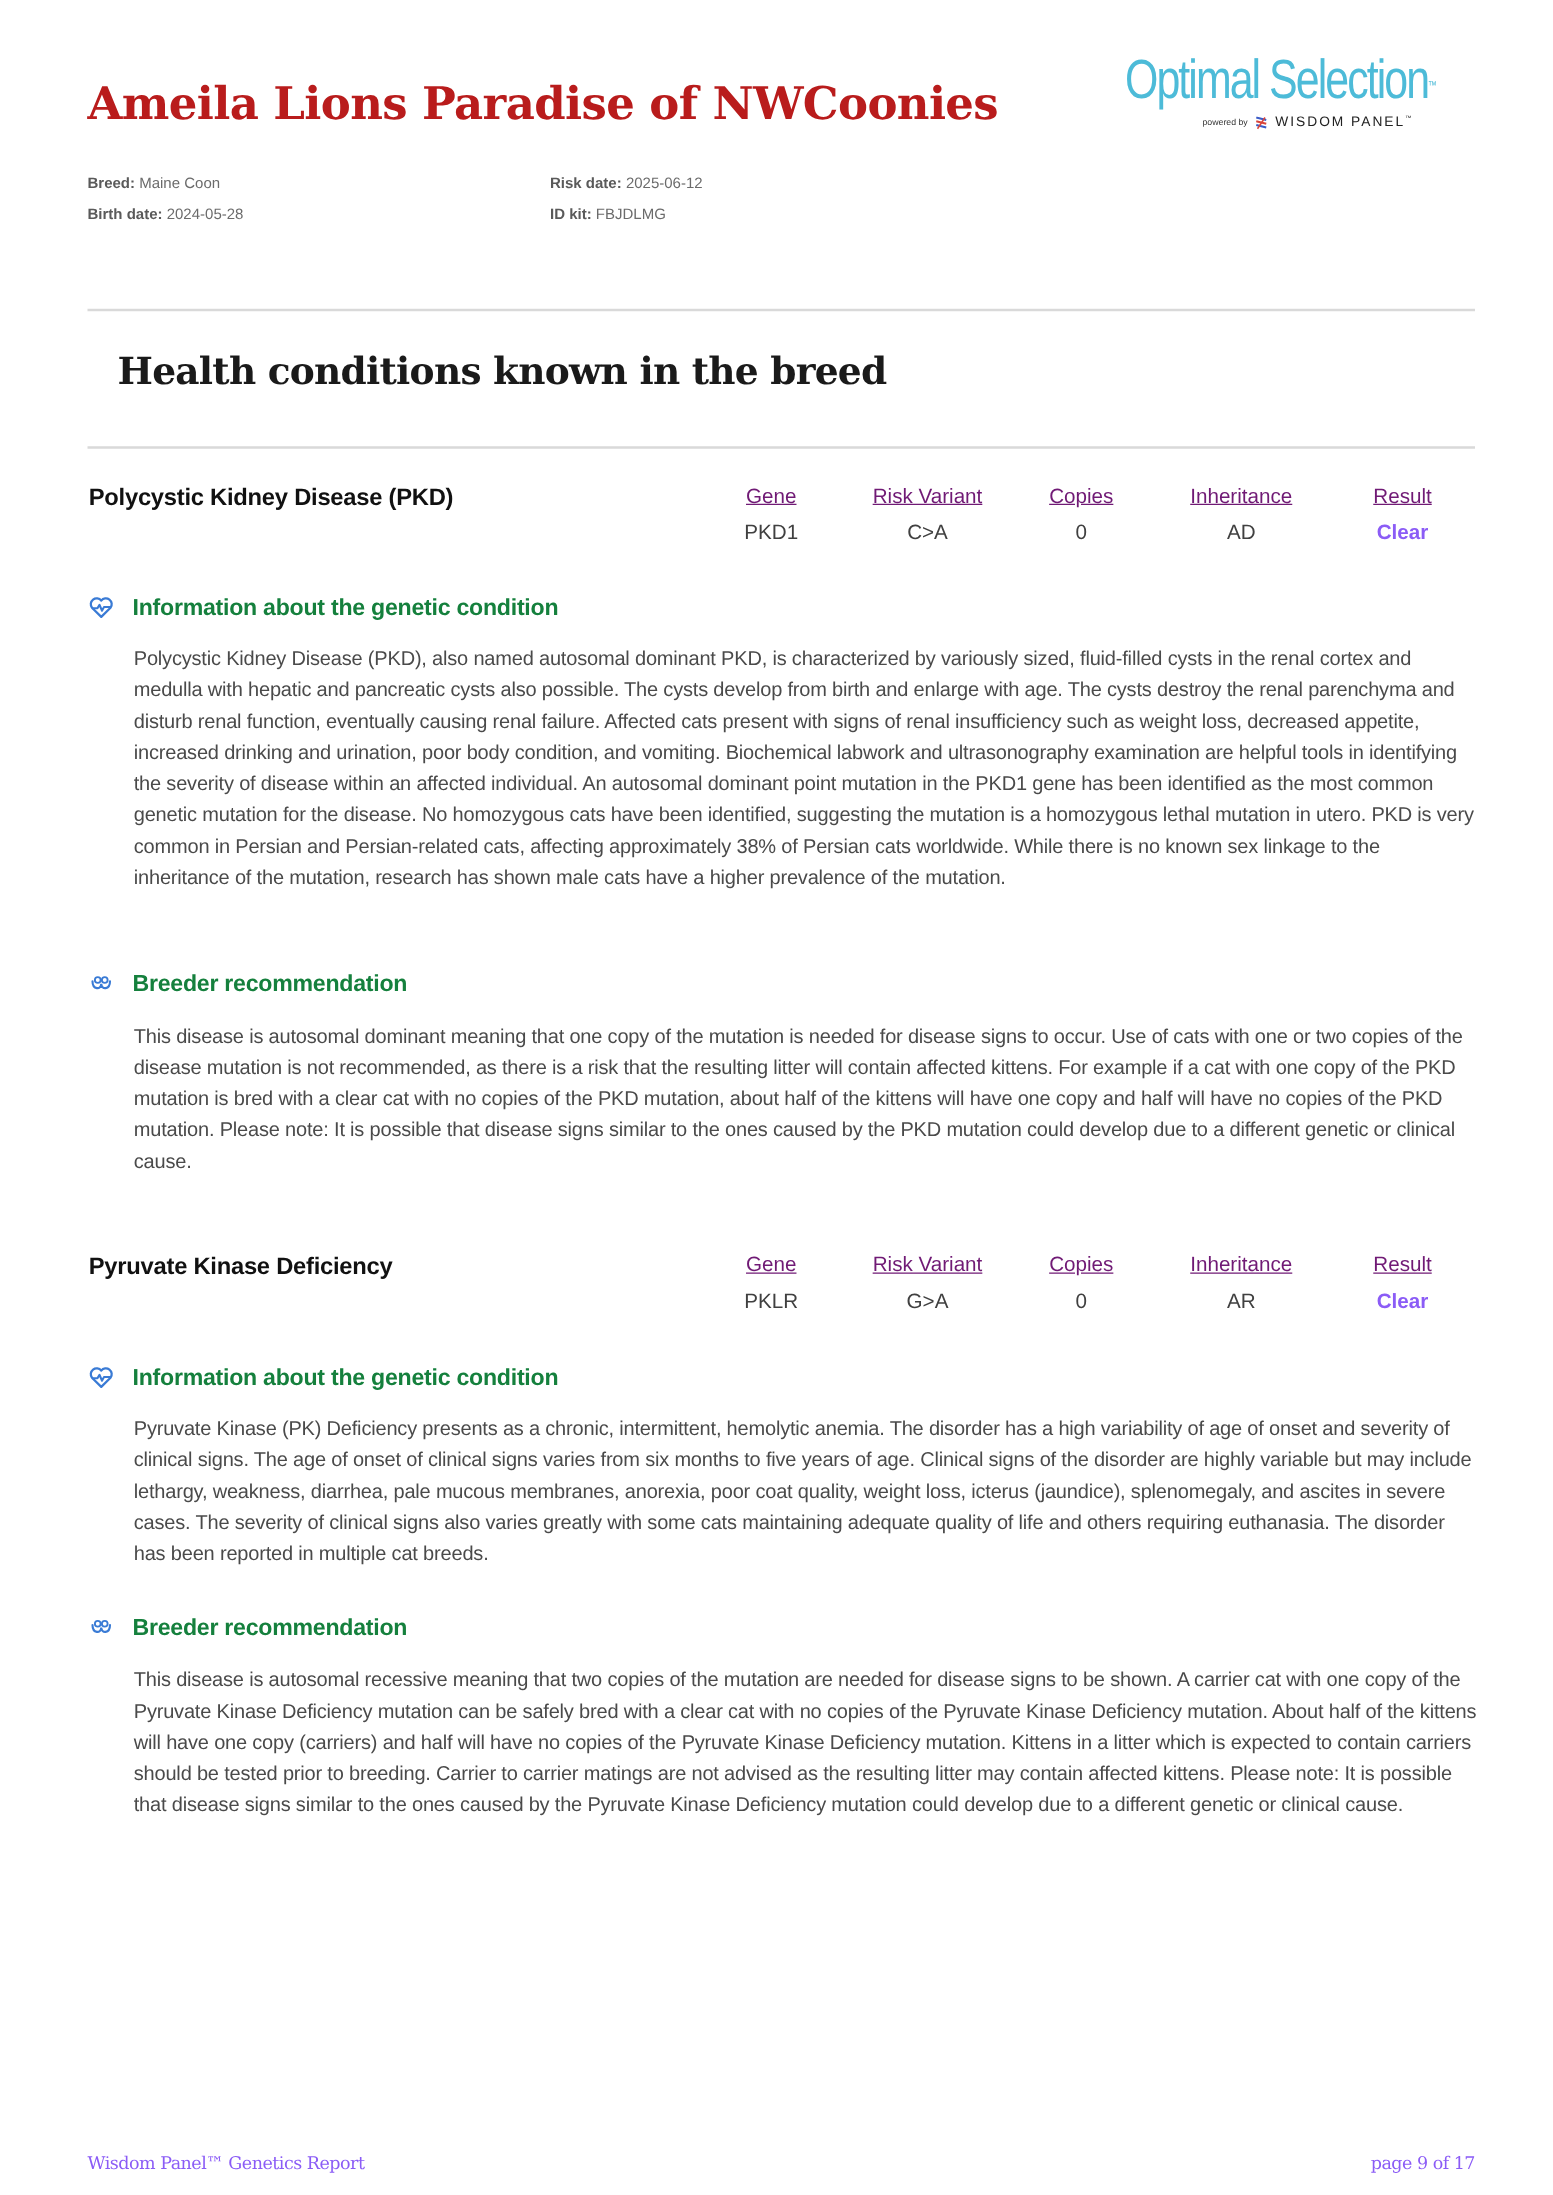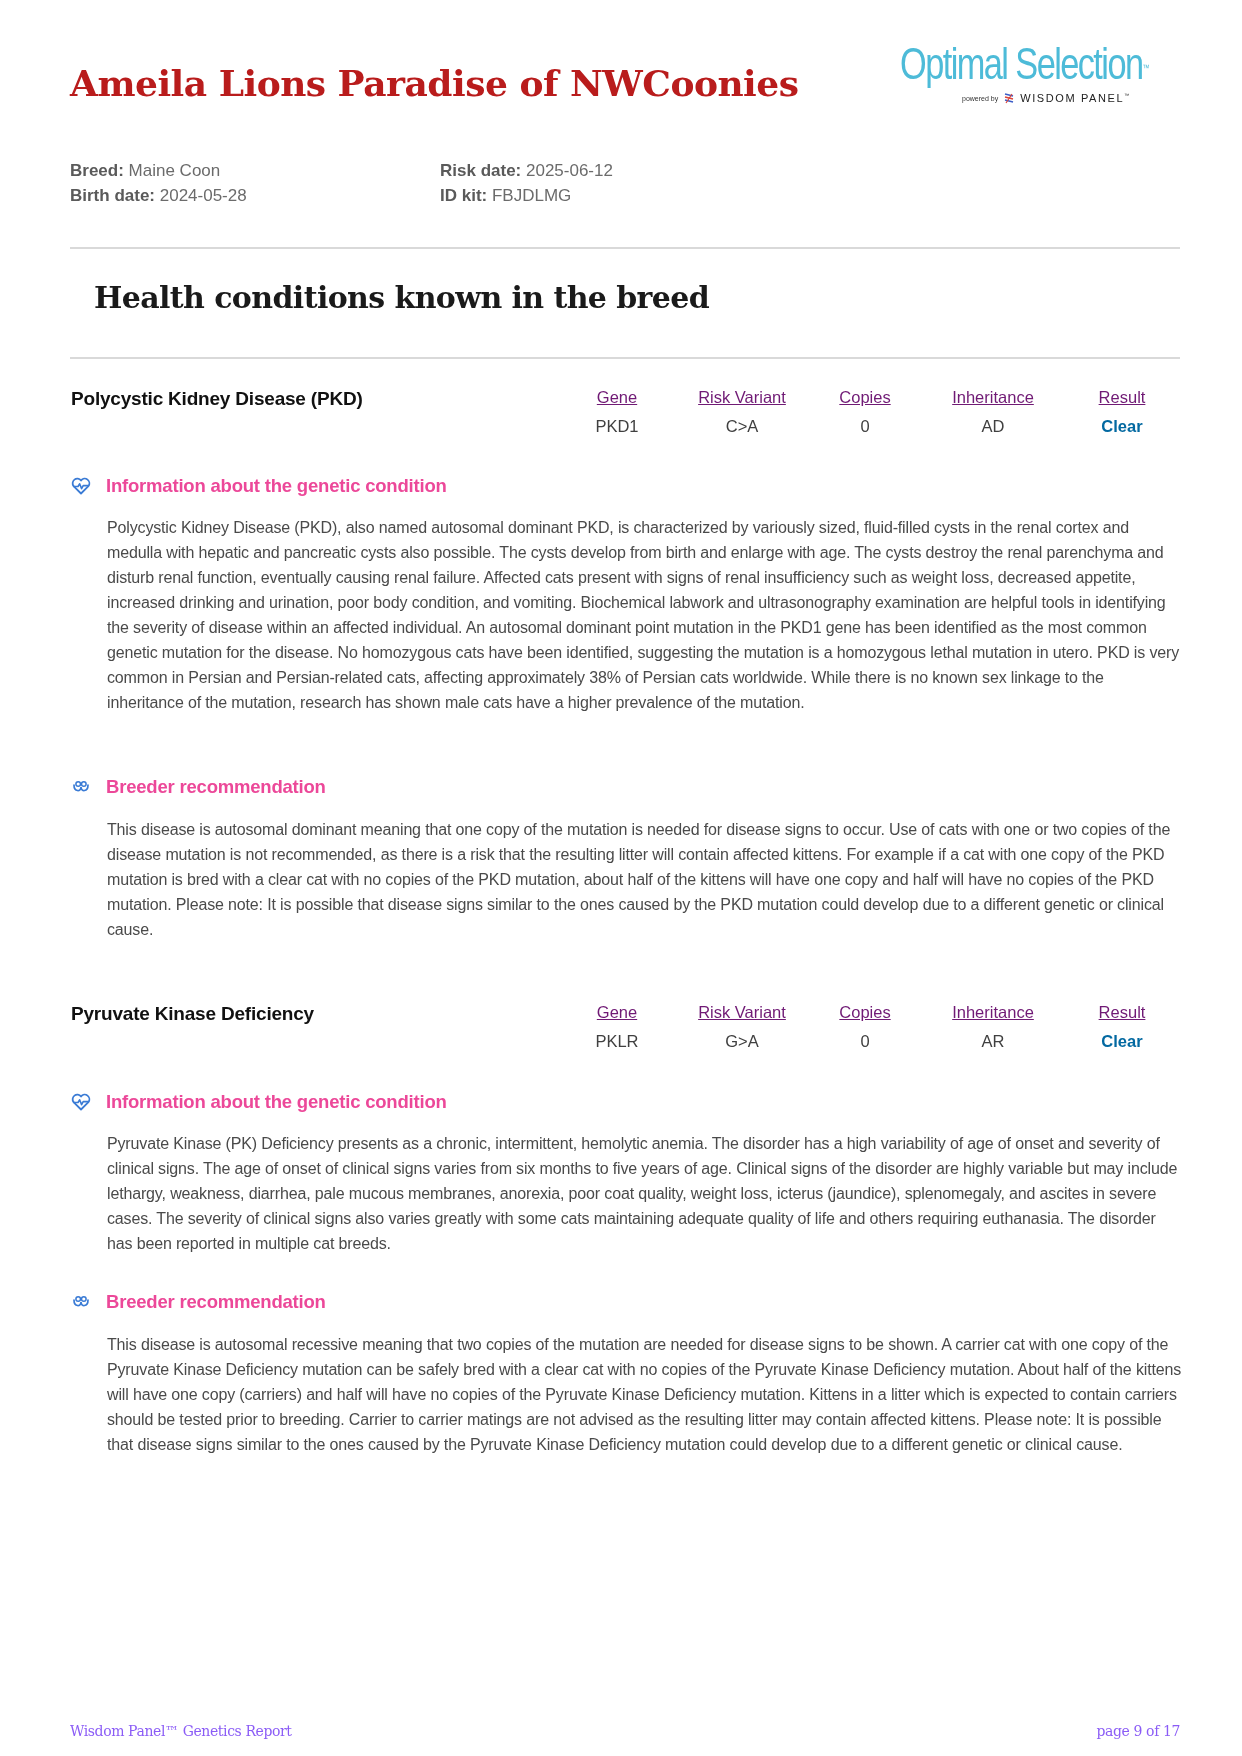--- a/index.html
+++ b/index.html
@@ -10,39 +10,39 @@
 
   .logo { position: absolute; left: 900px; top: 40px; width: 270px; height: 70px; }
   .logo-main { font-family: "Liberation Sans", sans-serif; font-size: 44px; color: #4dbbd8; letter-spacing: -2px; transform: scaleX(0.78); transform-origin: left top; white-space: nowrap; line-height: 48px; }
   .logo-main sup { font-size: 9px; letter-spacing: 0; vertical-align: top; position: relative; top: 4px; }
   .logo-sub { position: absolute; left: 62px; top: 52px; display: flex; align-items: center; gap: 6px; white-space: nowrap; }
   .logo-powered { font-size: 7px; color: #333; }
   .logo-mark { width: 10px; height: 11px; display: inline-block; }
   .logo-wp { font-size: 11px; letter-spacing: 1.6px; color: #222; }
   .logo-wp sup { font-size: 5px; letter-spacing: 0; }
 
-  .meta { position: absolute; top: 158px; font-size: 17px; color: #6b6b6b; line-height: 25px; }
+  .meta { position: absolute; top: 134px; font-size: 12px; color: #6b6b6b; line-height: 25px; }
   .meta.left { left: 70px; }
   .meta.right { left: 440px; }
   .meta b { font-weight: bold; color: #5a5a5a; }
 
   .divider { position: absolute; left: 70px; width: 1110px; height: 2px; background: #d9d9d9; }
 
   .section-title { position: absolute; left: 70px; top: 280px; font-family: "DejaVu Serif", serif; font-size: 30px; color: #1a1a1a; letter-spacing: -0.6px; margin-left: 24px; }
 
   .condition-title { position: absolute; left: 71px; font-size: 19px; font-weight: bold; color: #111; letter-spacing: -0.2px; }
 
   .col { position: absolute; width: 130px; text-align: center; font-size: 16.5px; }
   .col .hdr { color: #701a75; display: block; height: 29px; text-decoration: underline; }
   .col .val { color: #404040; display: block; }
-  .col .val.clear { color: #0369a1; font-weight: bold; }
+  .col .val.clear { color: #8b5cf6; font-weight: bold; }
 
   .sub-head { position: absolute; left: 70px; display: flex; align-items: center; }
   .sub-head .icon { width: 22px; height: 22px; display: inline-flex; align-items: center; justify-content: center; margin-right: 14px; }
-  .sub-head .label { font-size: 18.5px; font-weight: bold; color: #ec4899; letter-spacing: -0.2px; }
+  .sub-head .label { font-size: 18.5px; font-weight: bold; color: #15803d; letter-spacing: -0.2px; }
 
   .para { position: absolute; left: 107px; width: 1075px; font-size: 16px; line-height: 25px; color: #4a4a4a; letter-spacing: -0.15px; }
 
   .footer { position: absolute; top: 1723px; font-family: "DejaVu Serif", serif; font-size: 14px; color: #8b5cf6; letter-spacing: -0.4px; }
   .footer.left { left: 70px; }
   .footer.right { right: 62px; }
 </style>
 </head>
 <body>
 

